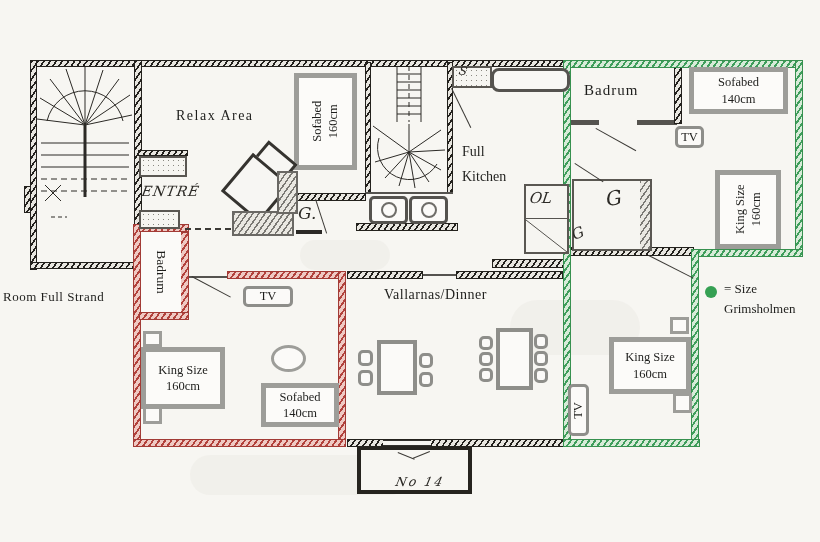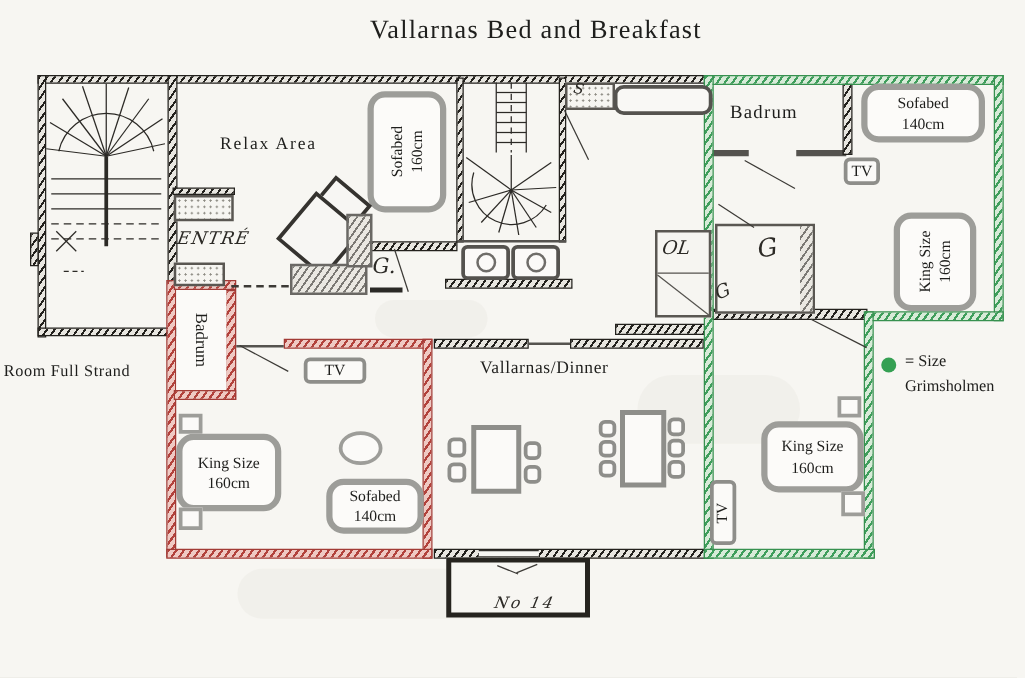--- a/index.html
+++ b/index.html
@@ -6,21 +6,21 @@
   .canvas{position:relative;width:820px;height:542px;background:#f7f6f2;overflow:hidden;
           font-family:"Liberation Serif",serif;color:#1e1e1c;}
   .abs{position:absolute;box-sizing:border-box;}
   
   .wb{background:repeating-linear-gradient(125deg,#23211d 0 1.6px,#e8e6e0 1.6px 5px);border:1px solid #23211d;}
   .wr{background:repeating-linear-gradient(125deg,#b2423c 0 1.8px,#efc9c3 1.8px 5px);border:1px solid #a23b36;}
   .wg{background:repeating-linear-gradient(125deg,#3f9e5c 0 1.8px,#d7ebd8 1.8px 5px);border:1px solid #37914f;}
   .hg{background:repeating-linear-gradient(125deg,#7b7974 0 1.5px,#eae8e2 1.5px 5px);}
   .thin{background:#55534f;}
   
-  .fg{border:5px solid #9d9d99;background:#fcfbf9;border-radius:14px;display:flex;align-items:center;justify-content:center;}
+  .fg{border:5px solid #9d9d99;background:#fcfbf9;border-radius:0;display:flex;align-items:center;justify-content:center;}
   .tv{border:3px solid #8e8e8a;background:#fbfaf8;border-radius:5px;display:flex;align-items:center;justify-content:center;
       font-size:12.5px;}
   .ns{border:3px solid #9d9d99;background:#fbfaf8;}
   .tb{border:4px solid #8e8e8a;background:#fbfaf8;}
   .ch{border:3px solid #8e8e8a;background:#fbfaf8;border-radius:5px;}
   .cl{border:2px solid #5a5752;background:#f6f5f1;}
   .dotted{background-image:radial-gradient(circle,#8a8880 0.7px,transparent 1px);background-size:5px 5px;}
   .oval{border:3px solid #9d9d99;border-radius:50%;background:#fbfaf8;}
   .furlabel{font-size:12.5px;line-height:1.3;text-align:center;}
   .vt{transform:rotate(-90deg);display:inline-block;text-align:center;}
@@ -36,21 +36,20 @@
 </style>
 </head>
 <body>
 
 <div class="canvas">
 
   <div class="abs blotch" style="left:510px;top:300px;width:130px;height:55px;"></div>
   <div class="abs blotch" style="left:190px;top:455px;width:220px;height:40px;"></div>
   <div class="abs blotch" style="left:300px;top:240px;width:90px;height:30px;"></div>
 
-  <div class="lbl" style="left:296px;top:11px;font-size:21px;letter-spacing:1px;">Vallarnas Bed and Breakfast</div>
 
   <div class="abs wb" style="left:30px;top:60px;width:537px;height:7px;"></div>
   <div class="abs wb" style="left:30px;top:60px;width:7px;height:210px;"></div>
   <div class="abs wb" style="left:30px;top:262px;width:112px;height:7px;"></div>
   <div class="abs wb" style="left:134px;top:60px;width:8px;height:167px;"></div>
   <div class="abs wb" style="left:24px;top:186px;width:7px;height:27px;"></div>
   <div class="abs wb" style="left:138px;top:150px;width:50px;height:6px;"></div>
   <div class="abs wb" style="left:365px;top:62px;width:6px;height:132px;"></div>
   <div class="abs wb" style="left:447px;top:62px;width:6px;height:132px;"></div>
   <div class="abs thin" style="left:365px;top:192px;width:88px;height:2px;"></div>
@@ -156,20 +155,21 @@
   </div>
 
   <div class="abs" style="left:252px;top:148px;width:38px;height:38px;border:3px solid #35332f;background:#f7f6f3;transform:rotate(40deg);"></div>
   <div class="abs" style="left:231px;top:163px;width:50px;height:50px;border:3px solid #35332f;background:#f7f6f3;transform:rotate(40deg);"></div>
   <div class="abs hg" style="left:232px;top:211px;width:62px;height:25px;border:2px solid #6a6864;"></div>
   <div class="abs hg" style="left:277px;top:171px;width:21px;height:43px;border:2px solid #6a6864;"></div>
   <div class="hand" style="left:298px;top:203px;font-size:17px;">G.</div>
   <div class="abs" style="left:296px;top:230px;width:26px;height:4px;background:#2b2926;"></div>
   <div class="dl" style="left:316px;top:199px;width:36px;transform:rotate(72deg);"></div>
 
+  <div class="abs" style="left:462px;top:140px;width:68px;font-size:14px;line-height:1.75;white-space:normal;">Full Kitchen</div>
   <div class="dl" style="left:452px;top:88px;width:44px;transform:rotate(64deg);"></div>
 
   <div class="abs cl" style="left:524px;top:184px;width:45px;height:70px;">
     <div style="position:absolute;left:0;right:0;top:32px;border-top:1.5px solid #55534f;"></div>
     <svg width="41" height="32" style="left:0;top:34px;">
       <line x1="0" y1="0" x2="41" y2="32" stroke="#55534f" stroke-width="1"></line>
     </svg>
   </div>
   <div class="hand" style="left:530px;top:189px;font-size:15px;transform:skewX(-8deg);">OL</div>
   <div class="abs cl" style="left:572px;top:179px;width:80px;height:72px;">

